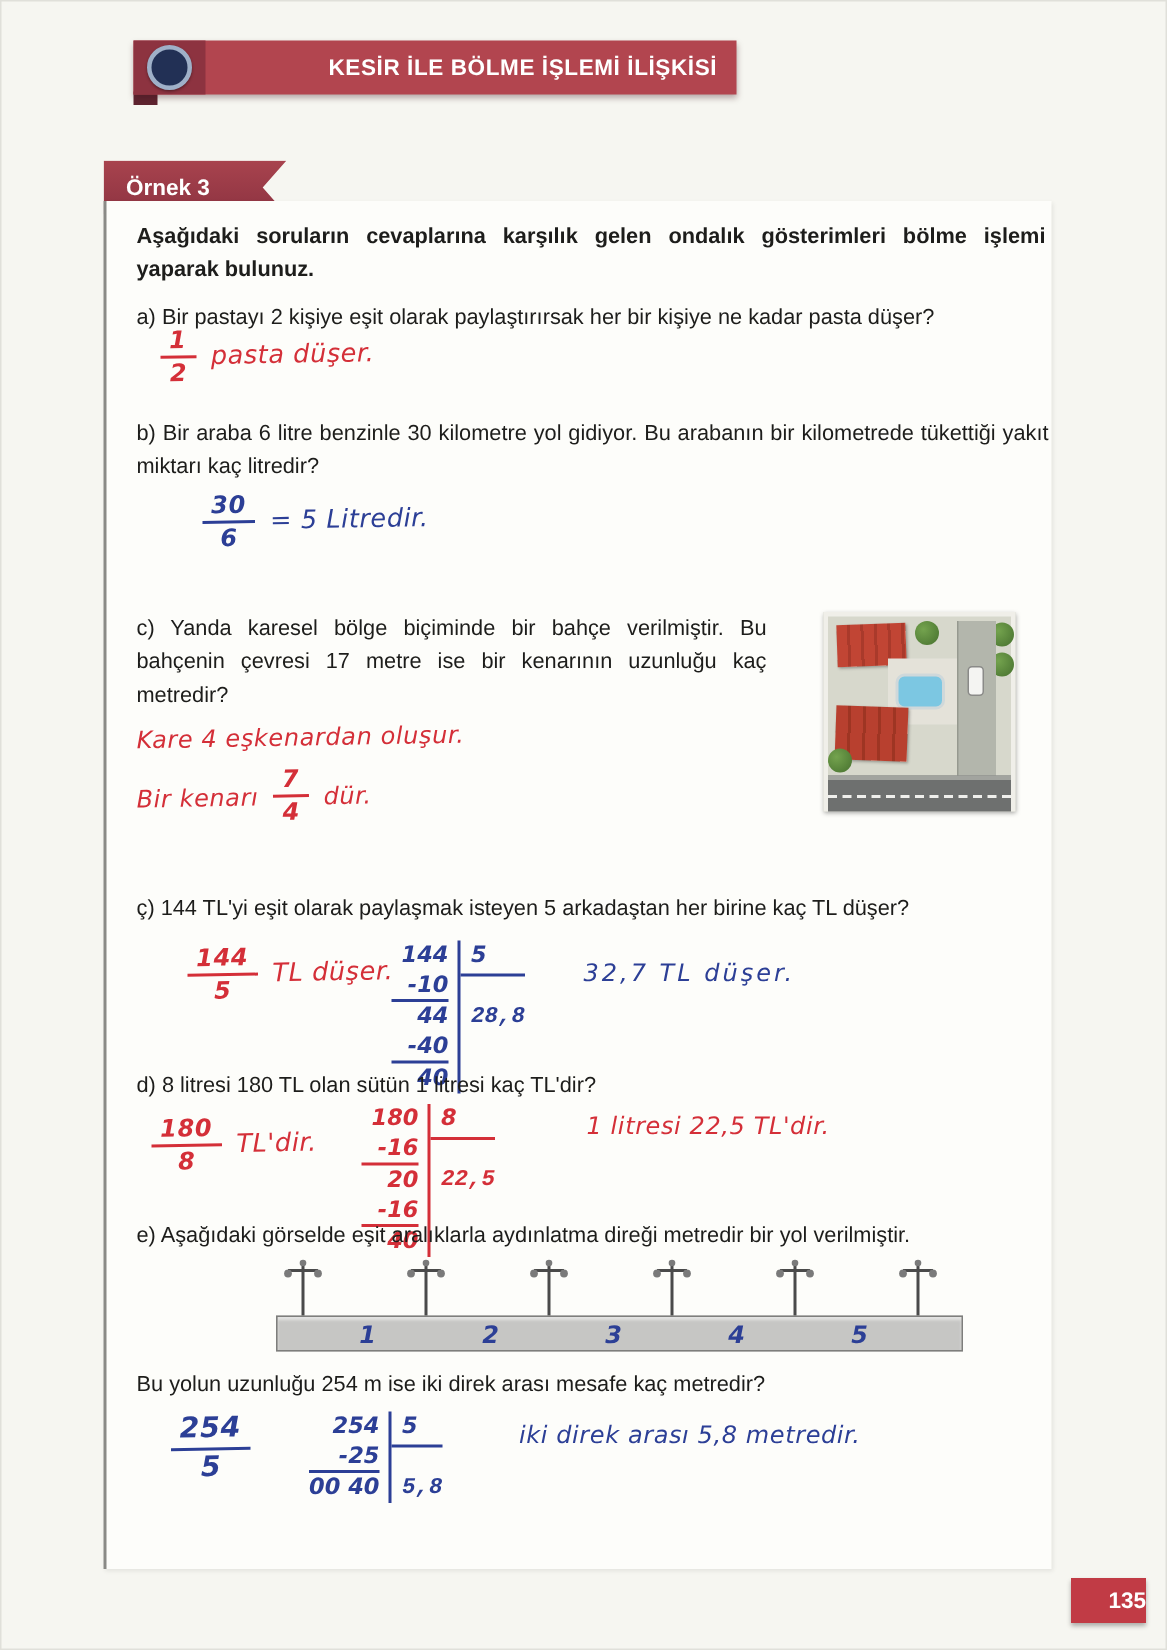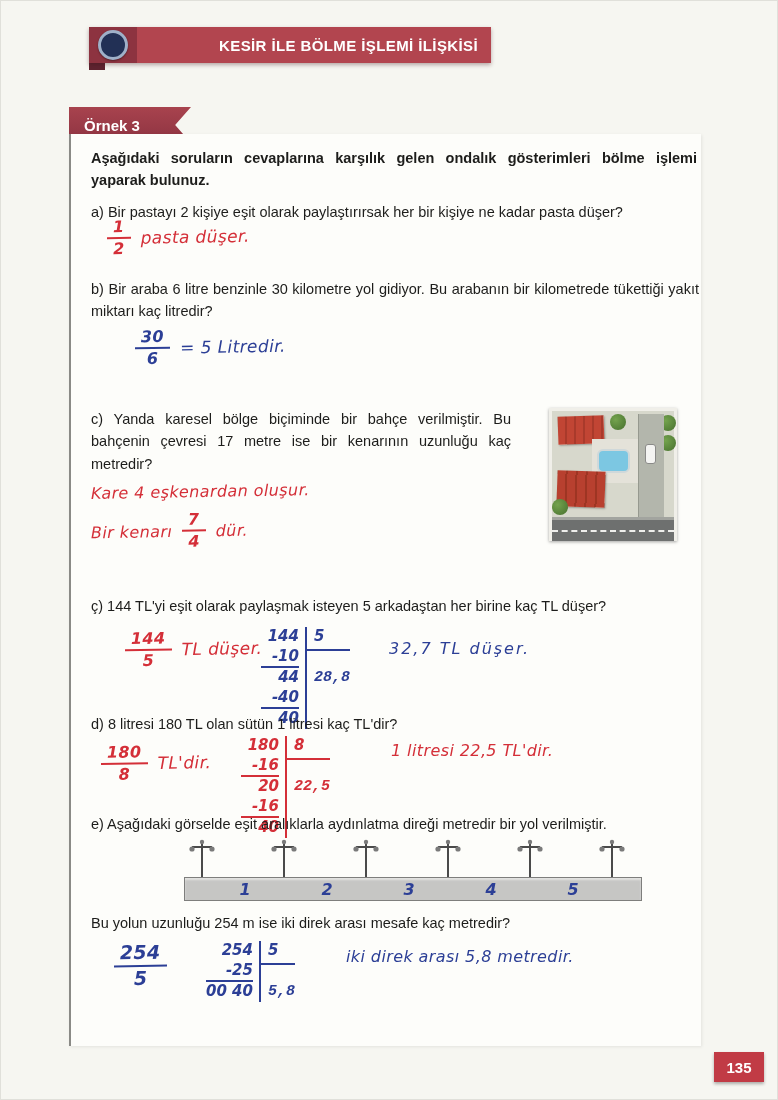--- a/index.html
+++ b/index.html
@@ -77,21 +77,21 @@
   .road-figure { position:absolute; left:183px; top:836px; width:458px; height:66px; }
   .road-bar { position:absolute; left:0; top:40px; width:458px; height:24px;
     background:#c6c6c4; border:1px solid #7e7e7c; box-shadow:inset 0 2px 2px #e4e4e2; }
   .lamp { position:absolute; top:0; width:26px; height:46px; }
   .road-num { position:absolute; top:2px; width:20px; text-align:center;
     font-family:"DejaVu Sans", sans-serif; font-style:italic; font-weight:bold;
     font-size:16px; color:#2c3f96; }
   
   .page-badge { position:absolute; left:713px; top:1051px; width:50px; height:30px;
     background:#c13b45; color:#fff; font-weight:bold; font-size:15px;
-    display:flex; align-items:center; justify-content:center; box-shadow:0 2px 3px rgba(0,0,0,.3); }
+    display:flex; align-items:center; justify-content:flex-end; box-shadow:0 2px 3px rgba(0,0,0,.3); }
 </style>
 </head>
 <body>
 
 <div class="page">
 
   <div class="banner-fold"></div>
   <div class="banner">
     <div class="logo-block"></div>
     <div class="logo-circle"></div>

